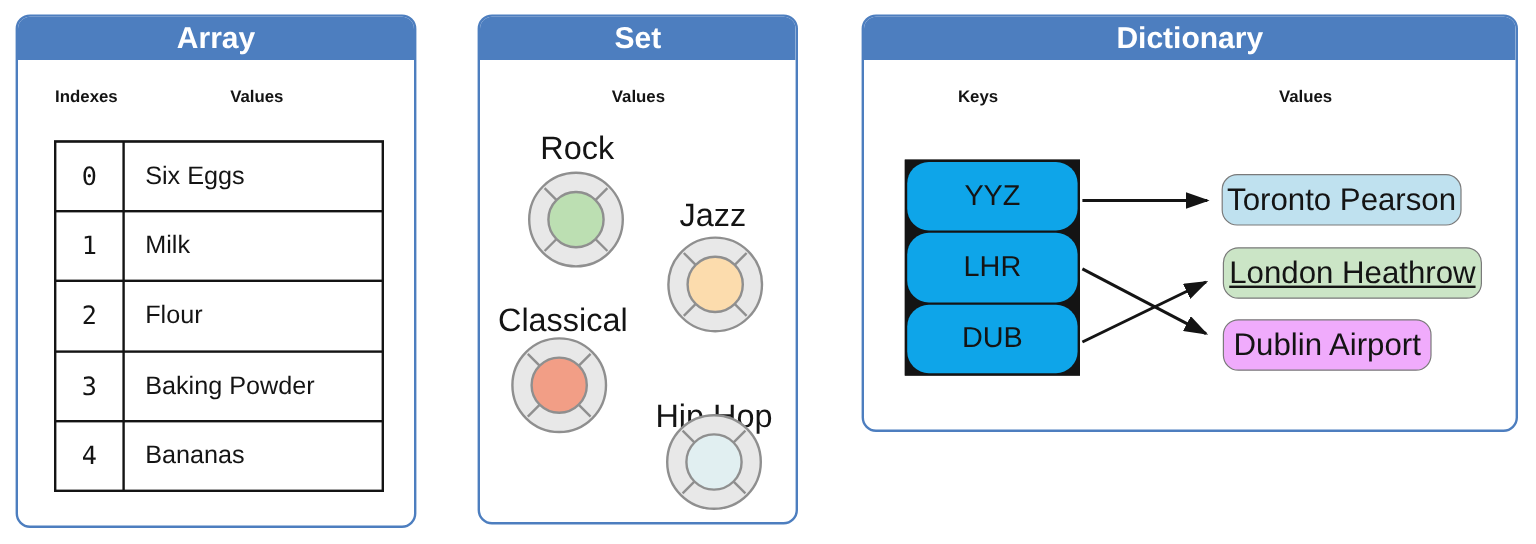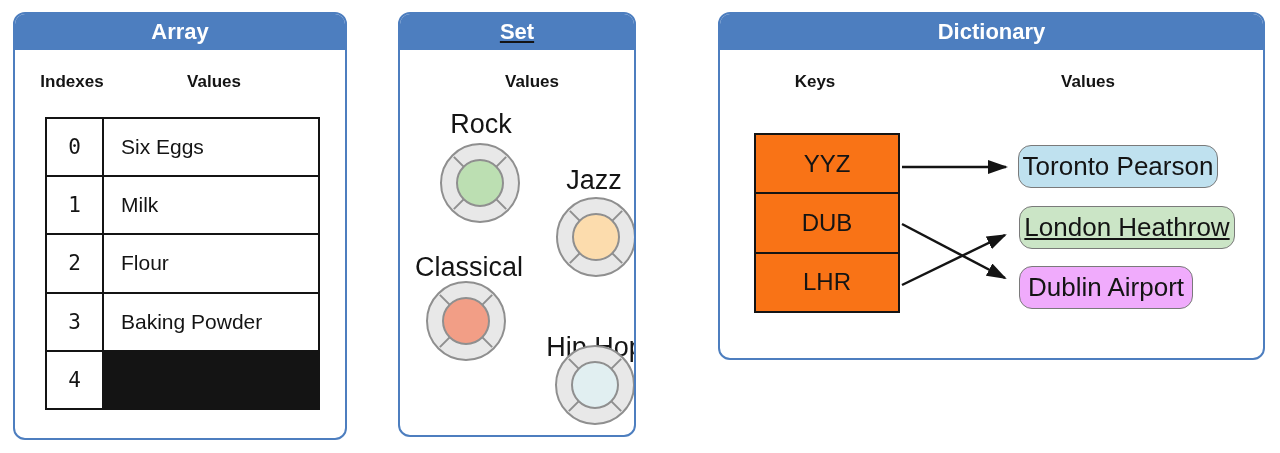--- a/index.html
+++ b/index.html
@@ -9,42 +9,42 @@
     overflow:hidden;
   }
   .panel {
     position:absolute; background:#ffffff;
     border:2px solid #4d7ebf; border-radius:12px;
     box-sizing:border-box; overflow:hidden;
   }
   .panel-header {
     height:36px; background:#4d7ebf; color:#ffffff;
     display:flex; align-items:center; justify-content:center;
-    font-size:22px; font-weight:bold;
+    font-size:25px; font-weight:bold;
   }
   .panel-body { position:absolute; left:0; top:36px; right:0; bottom:0; }
   .col-label {
-    position:absolute; font-size:17px; font-weight:bold;
+    position:absolute; font-size:14px; font-weight:bold;
     text-align:right; white-space:nowrap; transform:translate(-50%,0);
   }
   
   #array-panel { left:13px; top:12px; width:334px; height:428px; }
   .array-table {
     position:absolute; left:30px; top:67px; width:275px; height:293px;
     display:grid; grid-template-columns:55px 1fr; grid-template-rows:repeat(5,1fr);
     background:#141414; border:2px solid #141414; gap:2px; box-sizing:border-box;
   }
   .cell { background:#ffffff; display:flex; align-items:center; }
   .cell.index {
     justify-content:center;
     font-family:"DejaVu Sans Mono", monospace; font-size:21px;
   }
   .cell.value { padding-left:17px; font-size:21px; }
   
-  #set-panel { left:398px; top:12px; width:238px; height:425px;text-decoration:underline; }
+  #set-panel { left:398px; top:12px; width:267px; height:425px; }
   .disc-label {
     position:absolute; font-size:27px; white-space:nowrap;
     transform:translate(-50%,-50%);
   }
   .disc {
     position:absolute; width:80px; height:80px; border-radius:50%;
     background:#e8e8e8; border:2px solid #8f8f8f; box-sizing:border-box;
     transform:translate(-50%,-50%);
   }
   .diag {
@@ -58,21 +58,21 @@
     width:48px; height:48px; border-radius:50%;
     border:2px solid #8f8f8f; box-sizing:border-box;
   }
   
   #dict-panel { left:718px; top:12px; width:547px; height:348px; }
   .keys-table {
     position:absolute; left:34px; top:83px; width:146px; height:180px;
     display:grid; grid-template-rows:repeat(3,1fr);
     background:#141414; border:2px solid #141414; gap:2px; box-sizing:border-box;
   }
-  .key-cell { background:#f97316; display:flex; align-items:center; justify-content:center; font-size:24px; }
+  .key-cell { background:#0ea5e9; display:flex; align-items:center; justify-content:center; font-size:24px;border-radius:18px; }
   .pill {
     position:absolute; height:43px; box-sizing:border-box;
     border:1.5px solid #7a7a7a; border-radius:13px;
     display:flex; align-items:center; justify-content:center;
     font-size:26px; white-space:nowrap;
   }
   #pill-0 { left:298px; top:95px;  width:200px; }
   #pill-1 { left:299px; top:156px; width:216px;text-decoration:underline; }
   #pill-2 { left:299px; top:216px; width:174px; }
   .arrow-layer { position:absolute; left:0; top:0; }
@@ -90,20 +90,21 @@
       <div class="array-table">
         <div class="cell index">0</div>
         <div class="cell value">Six Eggs</div>
         <div class="cell index">1</div>
         <div class="cell value">Milk</div>
         <div class="cell index">2</div>
         <div class="cell value">Flour</div>
         <div class="cell index">3</div>
         <div class="cell value">Baking Powder</div>
         <div class="cell index">4</div>
+        <div class="cell value">Bananas</div>
       </div>
     </div>
   </div>
 
   <div class="panel" id="set-panel">
     <div class="panel-header">Set</div>
     <div class="panel-body">
       <div class="col-label" style="left:132px; top:22px;">Values</div>
 
       <div class="disc-label" style="left:81px; top:74px;">Rock</div>
@@ -137,22 +138,22 @@
   </div>
 
   <div class="panel" id="dict-panel">
     <div class="panel-header">Dictionary</div>
     <div class="panel-body">
       <div class="col-label" style="left:95px; top:22px;">Keys</div>
       <div class="col-label" style="left:368px; top:22px;">Values</div>
 
       <div class="keys-table">
         <div class="key-cell">YYZ</div>
+        <div class="key-cell">LHR</div>
         <div class="key-cell">DUB</div>
-        <div class="key-cell">LHR</div>
       </div>
 
       <svg class="arrow-layer" width="547" height="312" viewBox="0 0 547 312">
         <defs>
           <marker id="ah" markerWidth="20" markerHeight="14" refX="18" refY="7" orient="auto" markerUnits="userSpaceOnUse">
             <path d="M0,0 L20,7 L0,14 Z" fill="#141414"></path>
           </marker>
         </defs>
         <line x1="182" y1="117" x2="286" y2="117" stroke="#141414" stroke-width="2.5" marker-end="url(#ah)"></line>
         <line x1="182" y1="174" x2="285" y2="228" stroke="#141414" stroke-width="2.5" marker-end="url(#ah)"></line>

